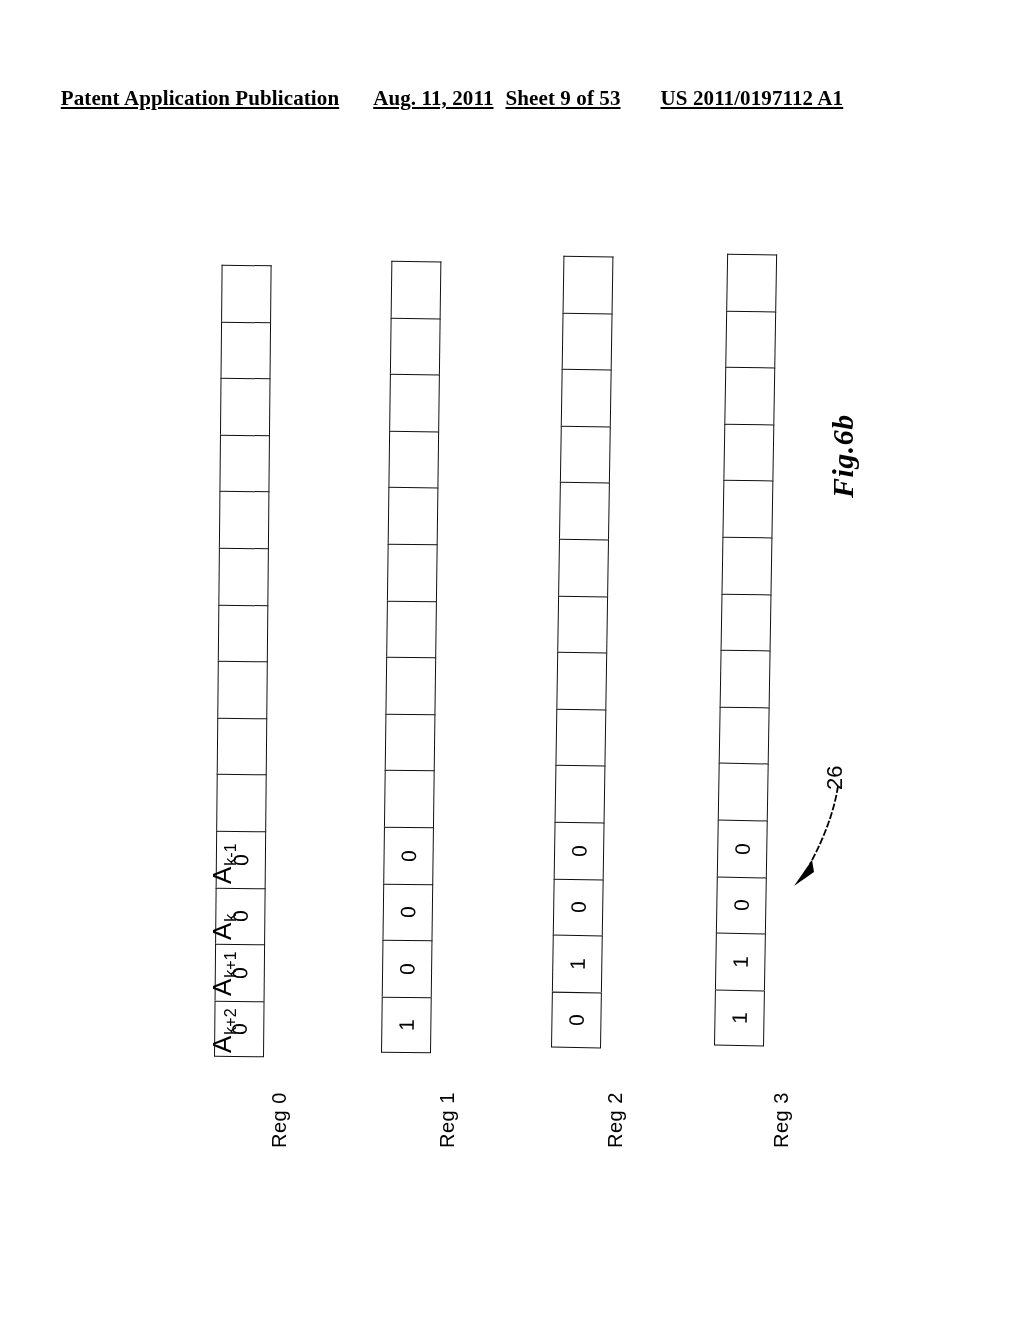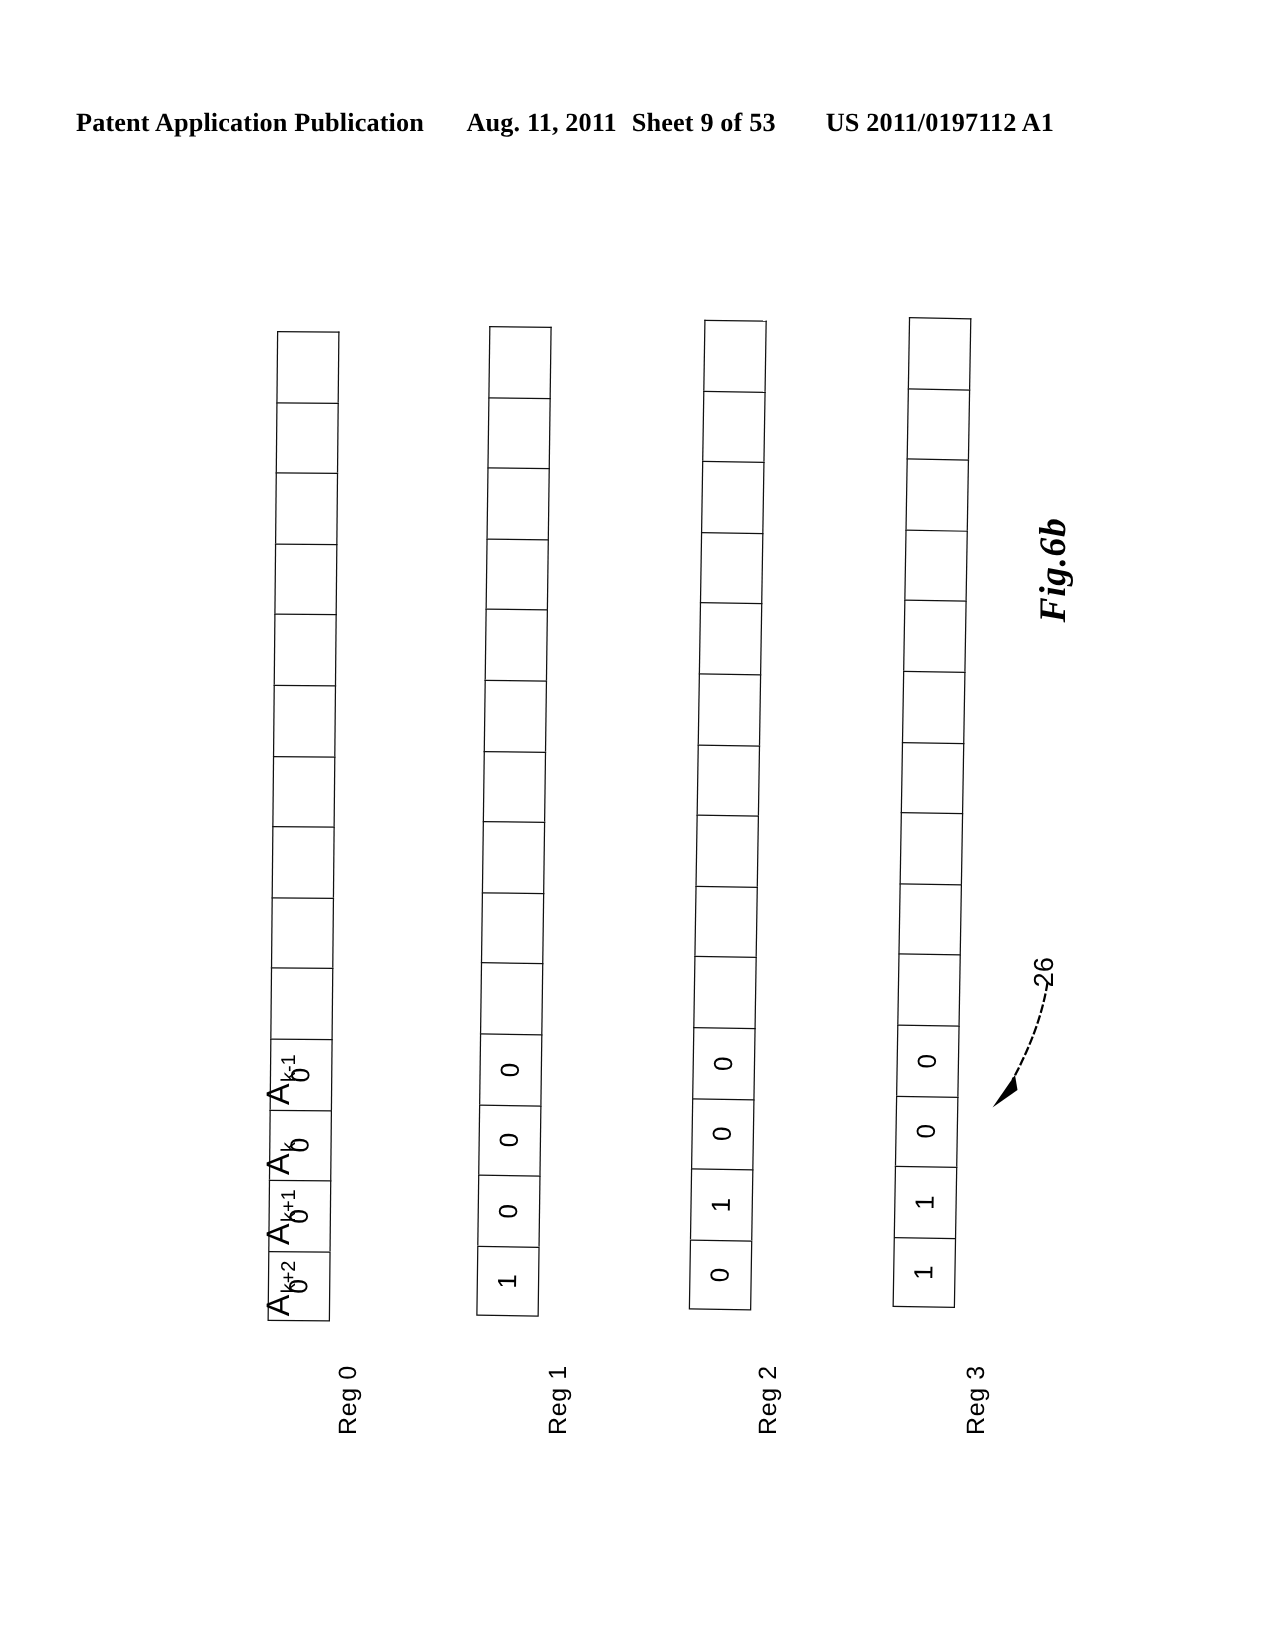--- a/index.html
+++ b/index.html
@@ -21,20 +21,21 @@
     position: absolute;
     top: 86px;
     left: 0;
     width: 904px;
     text-align: center;
     font-family: "Liberation Serif", serif;
     font-weight: bold;
     font-size: 21px;
     letter-spacing: 0.1px;
     white-space: nowrap;
+    text-decoration: underline;
   }
   #page-header .hspace-lg { display: inline-block; width: 34px; }
   #page-header .hspace-md { display: inline-block; width: 12px; }
   #page-header .hspace-xl { display: inline-block; width: 40px; }
 
   
   #figure {
     position: absolute;
     top: 0;
     left: 0;

